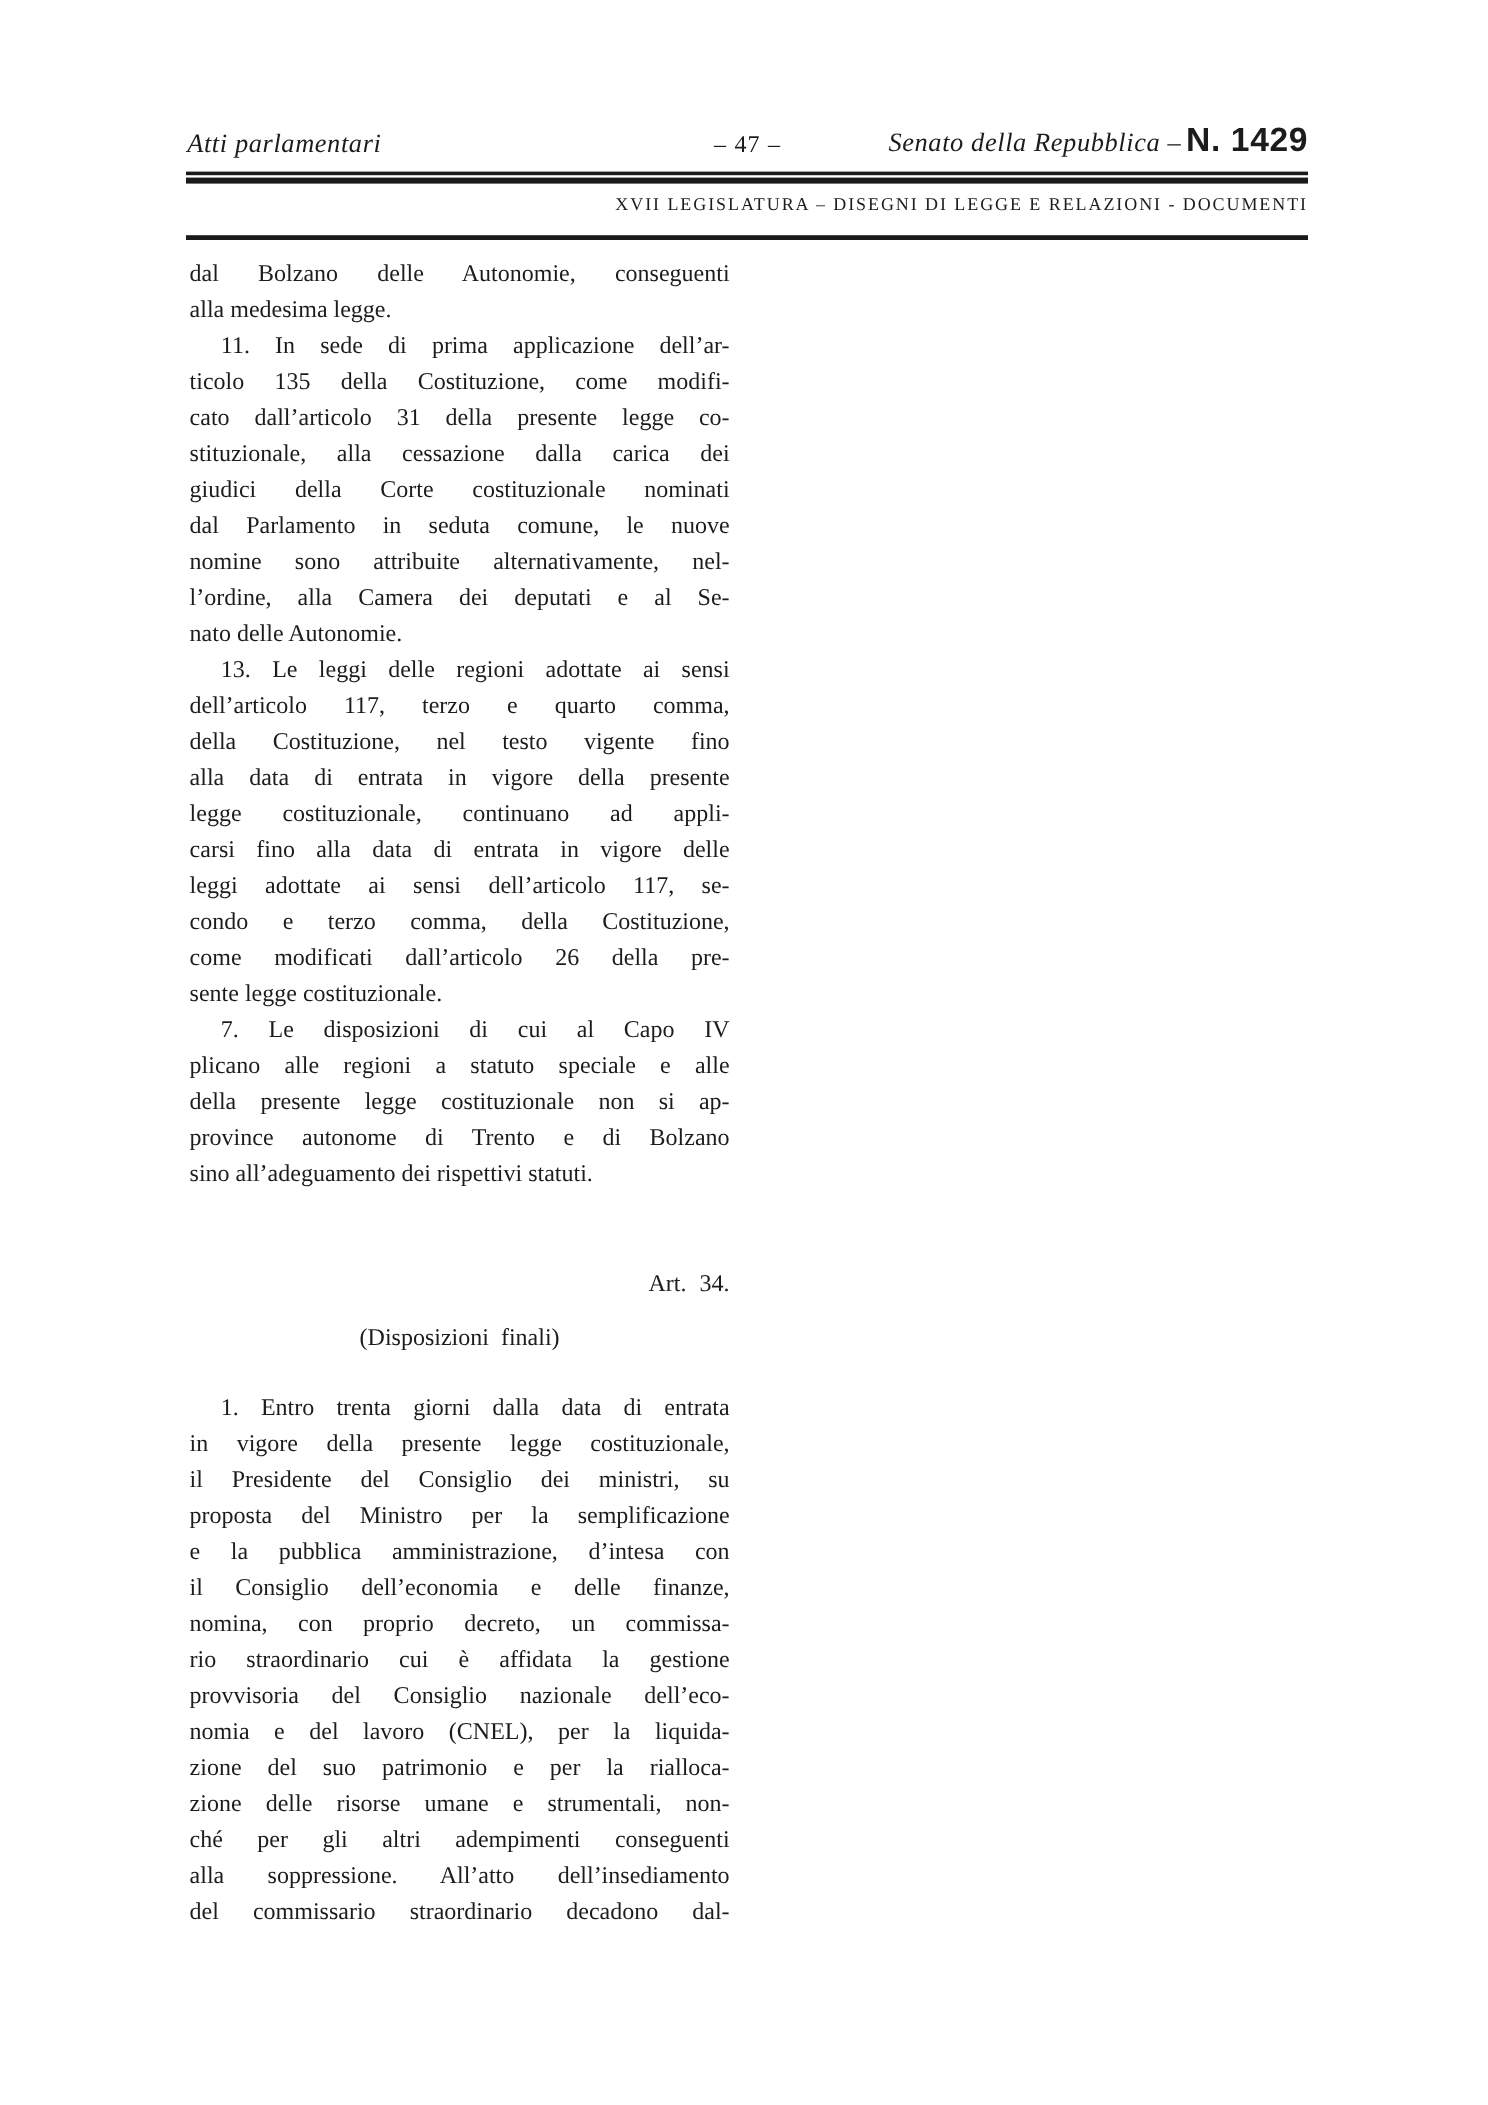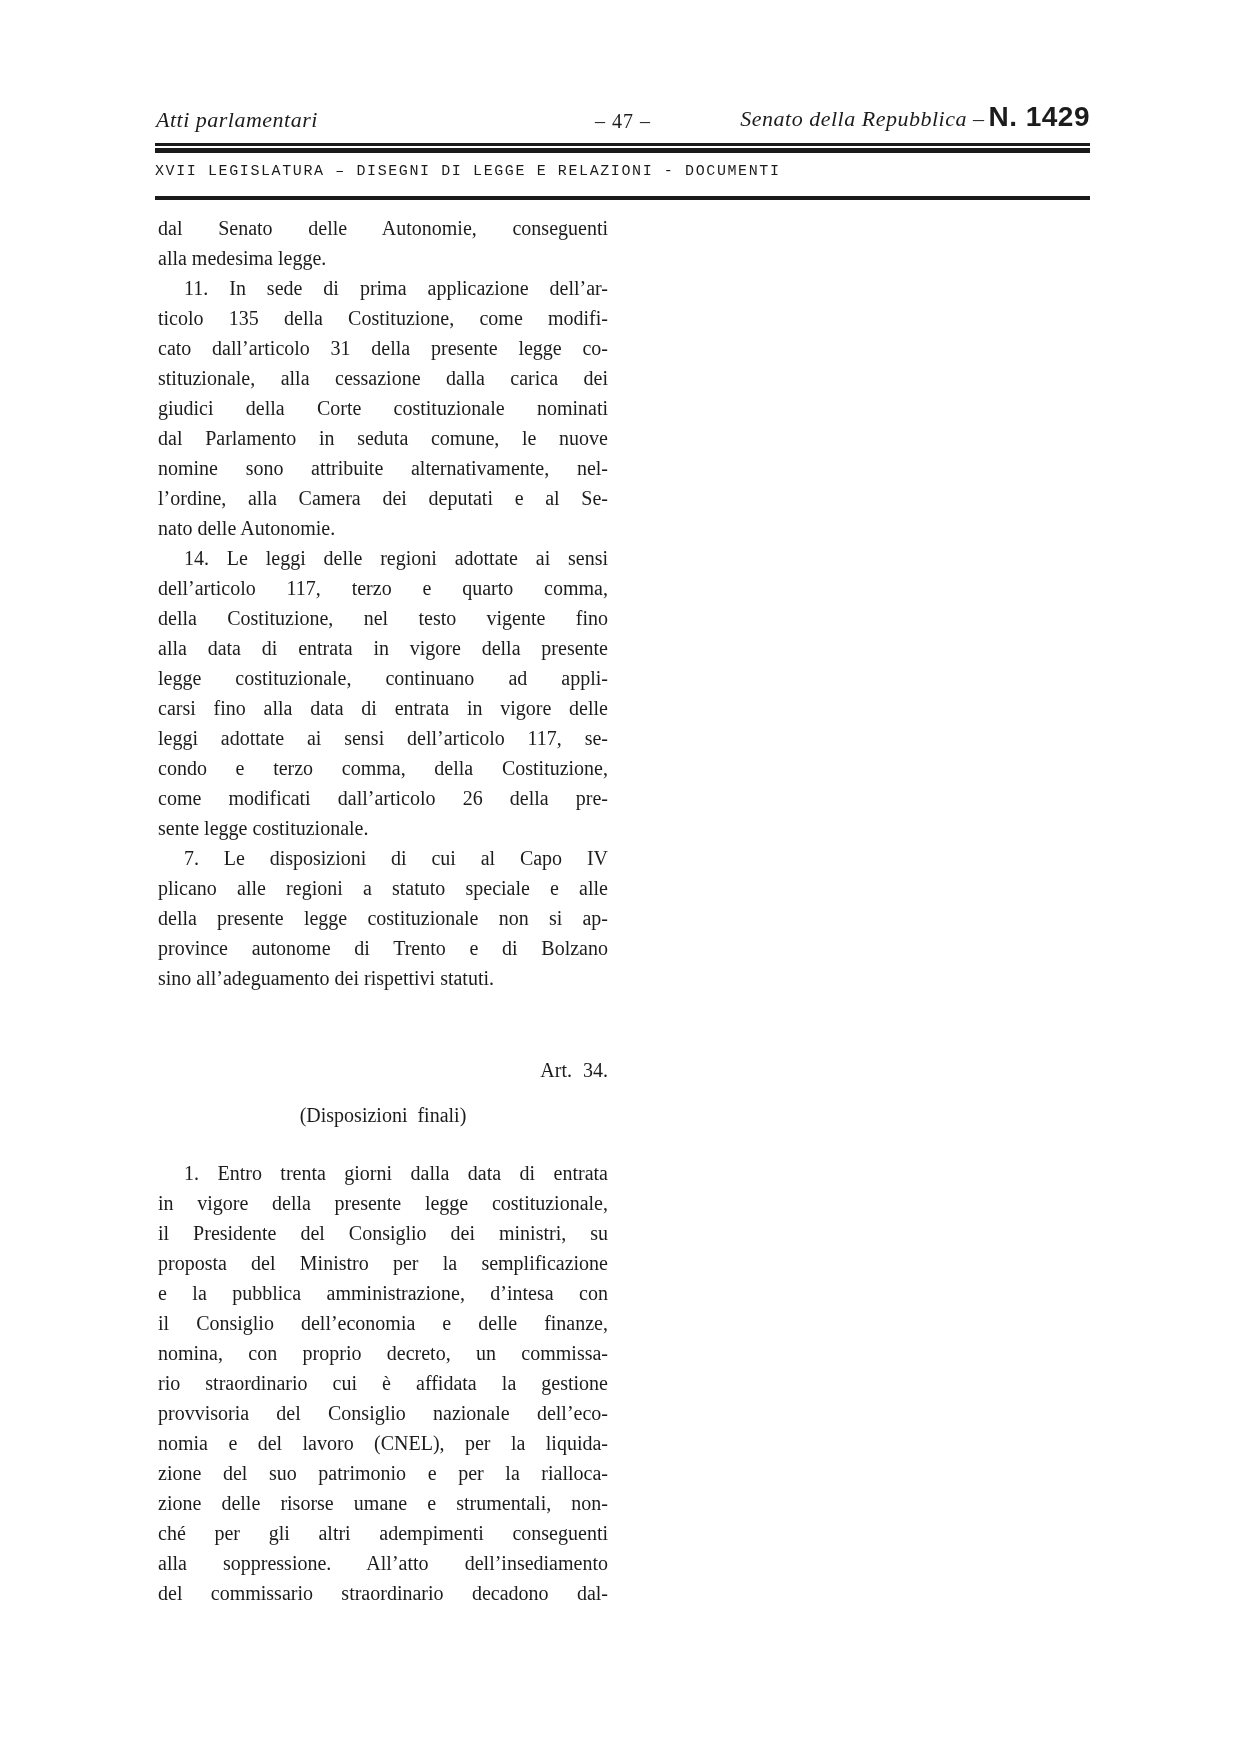--- a/index.html
+++ b/index.html
@@ -69,22 +69,22 @@
   }
   .rule-thin  { top: 143px; height: 3px; }
   .rule-thick { top: 148px; height: 5px; }
   .rule-sub   { top: 196px; height: 4px; }
   
   .subheader {
     position: absolute;
     top: 163px;
     left: 155px;
     width: 935px;
-    text-align: left;
-    font-family: Liberation Mono, monospace;
+    text-align: right;
+    font-family: Liberation Serif, serif;
     font-size: 15px;
     letter-spacing: 1.6px;
     white-space: nowrap;
   }
   
   .column {
     position: absolute;
     left: 158px;
     top: 213px;
     width: 450px;
@@ -126,36 +126,36 @@
 
   <div class="rule rule-thin"></div>
   <div class="rule rule-thick"></div>
 
   <div class="subheader">XVII LEGISLATURA – DISEGNI DI LEGGE E RELAZIONI - DOCUMENTI</div>
 
   <div class="rule rule-sub"></div>
 
   <main class="column" id="column">
       <div class="para">
-        <div class="line">dal Senato delle Autonomie, conseguenti</div>
+        <div class="line">dal Bolzano delle Autonomie, conseguenti</div>
         <div class="line last">alla medesima legge.</div>
       </div>
       <div class="para">
         <div class="line indent">11. In sede di prima applicazione dell’ar-</div>
         <div class="line">ticolo 135 della Costituzione, come modifi-</div>
         <div class="line">cato dall’articolo 31 della presente legge co-</div>
         <div class="line">stituzionale, alla cessazione dalla carica dei</div>
         <div class="line">giudici della Corte costituzionale nominati</div>
         <div class="line">dal Parlamento in seduta comune, le nuove</div>
         <div class="line">nomine sono attribuite alternativamente, nel-</div>
         <div class="line">l’ordine, alla Camera dei deputati e al Se-</div>
         <div class="line last">nato delle Autonomie.</div>
       </div>
       <div class="para">
-        <div class="line indent">14. Le leggi delle regioni adottate ai sensi</div>
+        <div class="line indent">13. Le leggi delle regioni adottate ai sensi</div>
         <div class="line">dell’articolo 117, terzo e quarto comma,</div>
         <div class="line">della Costituzione, nel testo vigente fino</div>
         <div class="line">alla data di entrata in vigore della presente</div>
         <div class="line">legge costituzionale, continuano ad appli-</div>
         <div class="line">carsi fino alla data di entrata in vigore delle</div>
         <div class="line">leggi adottate ai sensi dell’articolo 117, se-</div>
         <div class="line">condo e terzo comma, della Costituzione,</div>
         <div class="line">come modificati dall’articolo 26 della pre-</div>
         <div class="line last">sente legge costituzionale.</div>
       </div>

